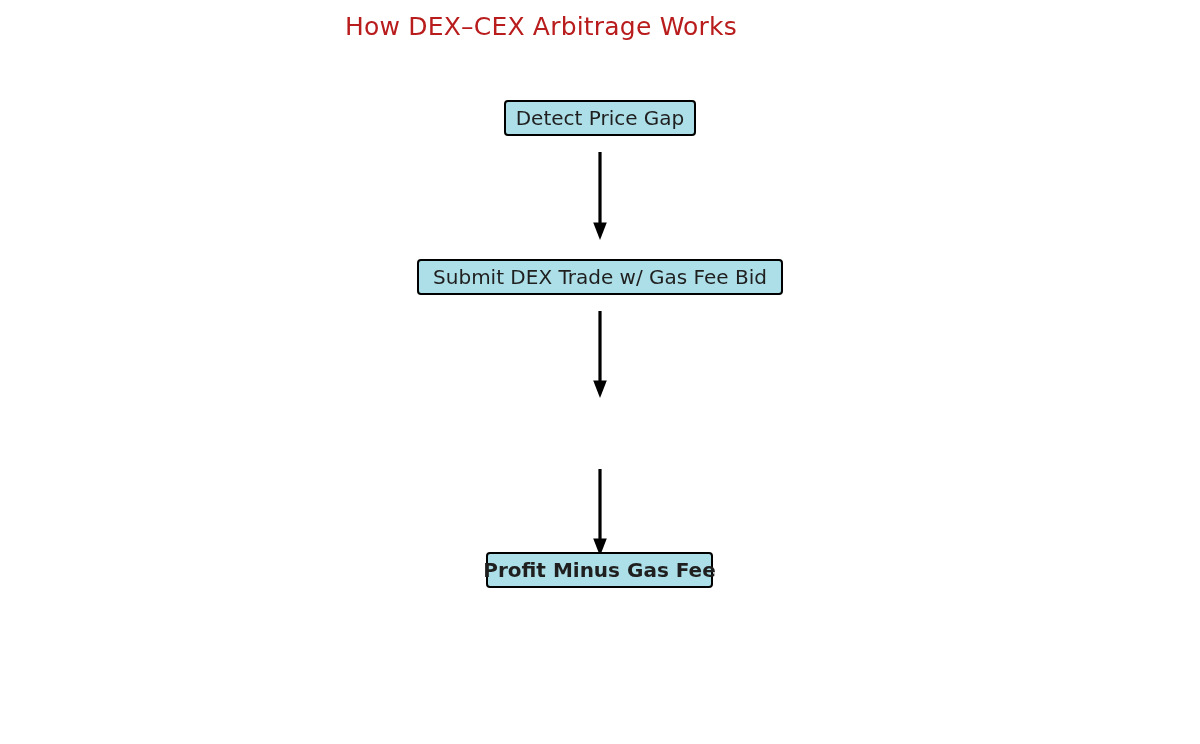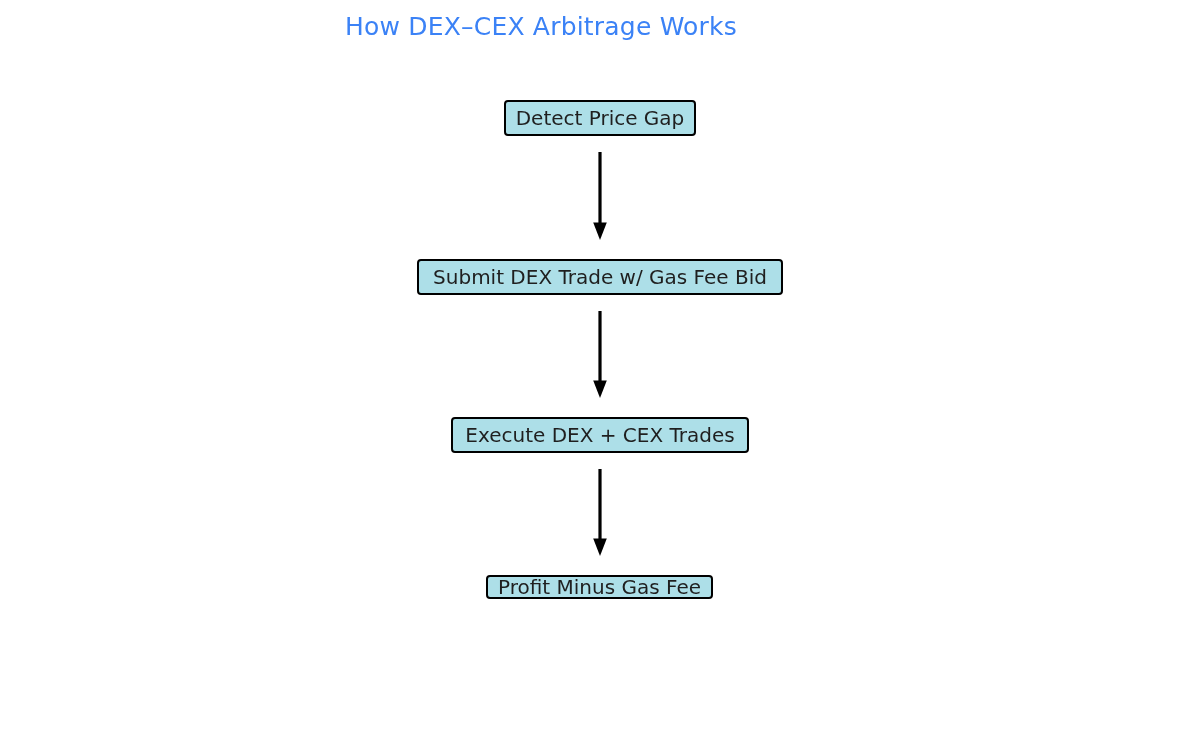--- a/index.html
+++ b/index.html
@@ -17,21 +17,21 @@
 
   #diagram-title {
     position: absolute;
     left: 0;
     top: 12px;
     width: 1082px;
     text-align: center;
     font-family: "DejaVu Sans", sans-serif;
     font-size: 25px;
     font-weight: 400;
-    color: #3b82f6;
+    color: #b91c1c;
     letter-spacing: 0.2px;
     white-space: nowrap;
   }
 
   .flow-canvas {
     position: absolute;
     left: 0;
     top: 0;
     width: 1200px;
     height: 744px;
@@ -63,21 +63,21 @@
   #node-detect-price-gap {
     left: 504px;  top: 100px;  width: 192px;  height: 36px;
   }
   #node-submit-dex-trade {
     left: 417px;  top: 259px;  width: 366px;  height: 36px; align-items: center;
   }
   #node-execute-trades {
     left: 451px;  top: 417px;  width: 298px;  height: 36px;
   }
   #node-profit-minus-gas {
-    left: 486px;  top: 575px;  width: 227px;  height: 24px;
+    left: 486px;  top: 552px;  width: 227px;  height: 36px; font-weight: bold;
   }
 
   .arrow-svg {
     position: absolute;
     left: 0;
     top: 0;
     width: 1200px;
     height: 744px;
     pointer-events: none;
   }
@@ -117,21 +117,18 @@
   </svg>
 
   <div class="node" id="node-detect-price-gap">
     <span class="node-label">Detect Price Gap</span>
   </div>
 
   <div class="node" id="node-submit-dex-trade">
     <span class="node-label">Submit DEX Trade w/ Gas Fee Bid</span>
   </div>
 
-  <div class="node" id="node-execute-trades">
-    <span class="node-label">Execute DEX + CEX Trades</span>
-  </div>
 
   <div class="node" id="node-profit-minus-gas">
     <span class="node-label">Profit Minus Gas Fee</span>
   </div>
 
 </div>
 
 </body></html>

